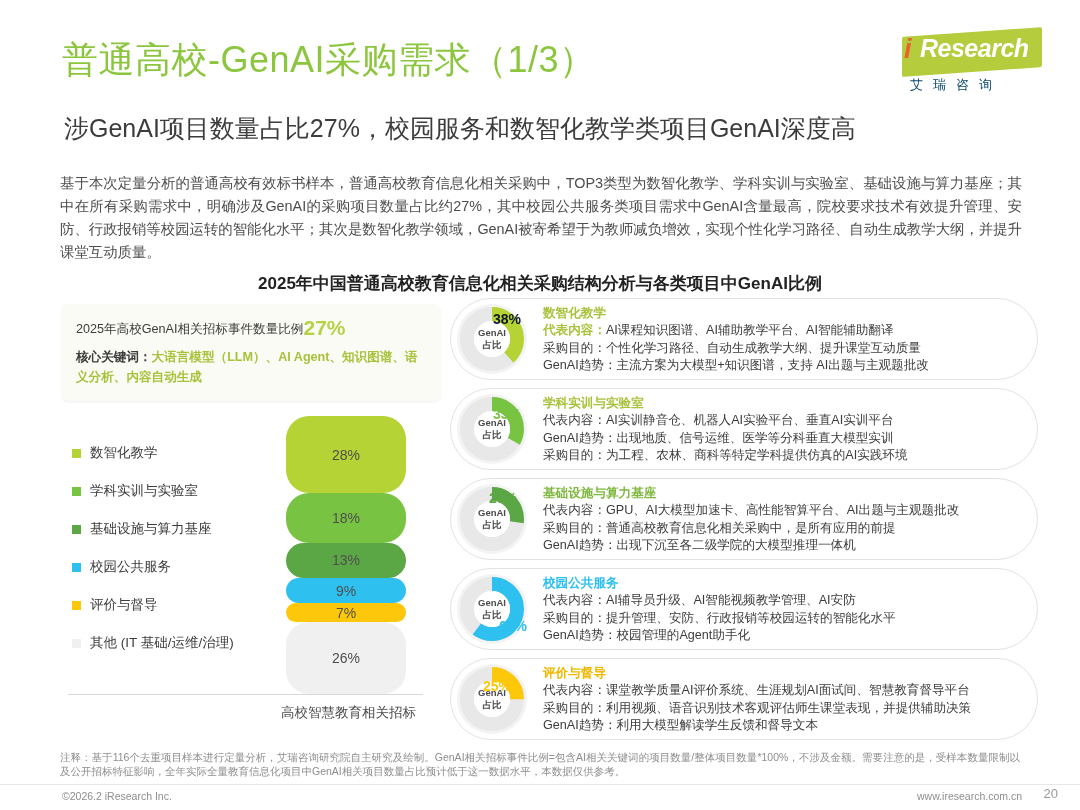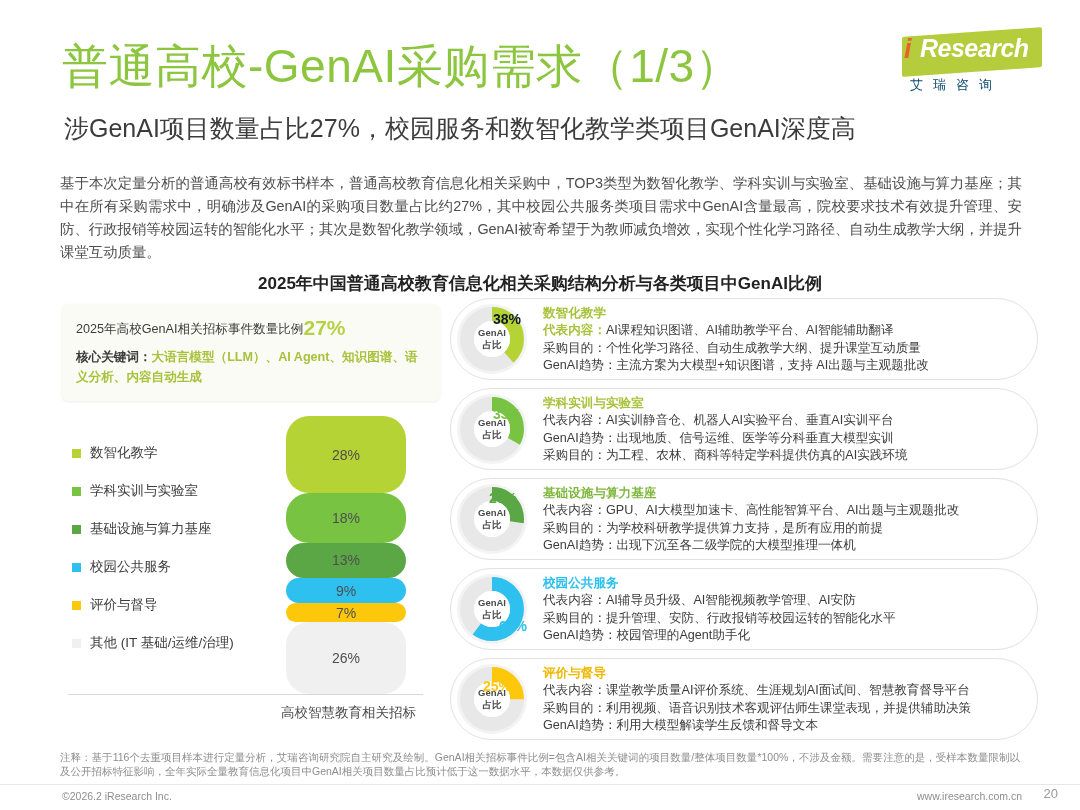--- a/index.html
+++ b/index.html
@@ -14,21 +14,21 @@
     font-family: "Liberation Sans", "DejaVu Sans", sans-serif;
     overflow: hidden;
     color: #4a4a4a;
   }
 
   
   #slide-title {
     position: absolute;
     left: 62px;
     top: 36px;
-    font-size: 46px;
+    font-size: 36px;
     font-weight: 400;
     color: #8cc63e;
     letter-spacing: 0.5px;
     white-space: nowrap;
   }
   #subtitle {
     position: absolute;
     left: 64px;
     top: 112px;
     font-size: 25px;
@@ -454,21 +454,21 @@
         </svg>
         <div class="donut-center">
           <span>GenAI</span>
           <span>占比</span>
         </div>
         <div class="donut-pct" style="color: rgb(91, 167, 69); left: 34px; top: 8px;">27%</div>
       </div>
       <div class="card-body">
         <div class="card-cat" style="color: rgb(127, 184, 63);">基础设施与算力基座</div>
         <div class="card-line"><span class="lbl">代表内容：</span><span>GPU、AI大模型加速卡、高性能智算平台、AI出题与主观题批改</span></div>
-        <div class="card-line"><span class="lbl">采购目的：</span><span>为学校科研教学提供算力支持，是所有应用的前提</span></div>
+        <div class="card-line"><span class="lbl">采购目的：</span><span>普通高校教育信息化相关采购中，是所有应用的前提</span></div>
         <div class="card-line"><span class="lbl">GenAI趋势：</span><span>出现下沉至各二级学院的大模型推理一体机</span></div>
       </div>
     </div>
     <div class="card">
       <div class="donut-wrap">
         <svg width="74" height="74" viewBox="0 0 74 74">
           <circle cx="37" cy="37" r="35" fill="#f3f3f3"></circle>
           <circle cx="37" cy="37" r="25" fill="none" stroke="#e8e8e8" stroke-width="14"></circle>
           <circle cx="37" cy="37" r="25" fill="none" stroke="#2ec0ef" stroke-width="14" stroke-dasharray="94.2477796076938 62.83185307179587" transform="rotate(-90 37 37)"></circle>
           <circle cx="37" cy="37" r="18" fill="#ffffff"></circle>

